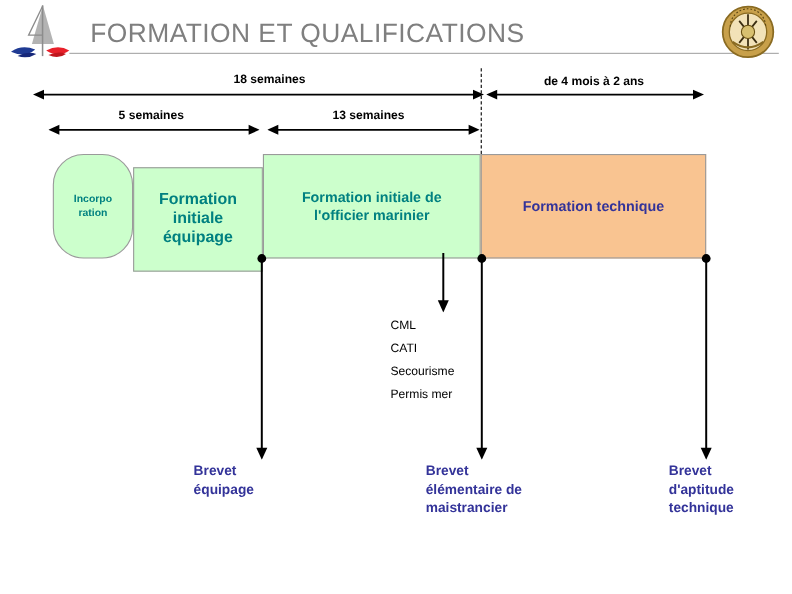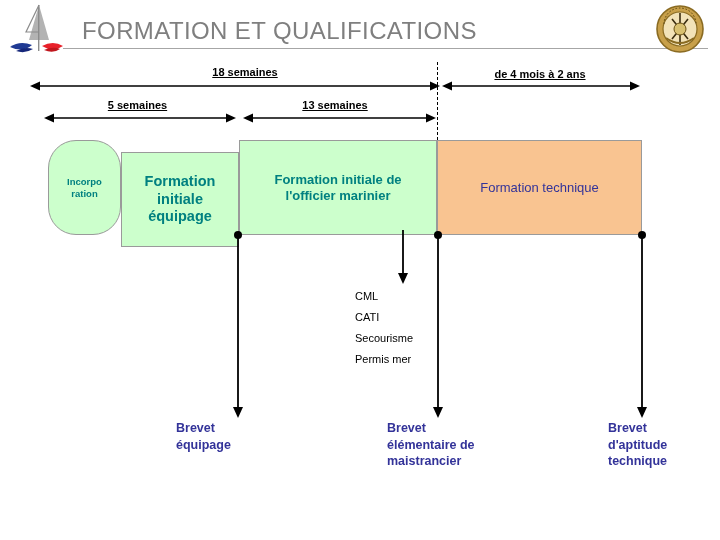--- a/index.html
+++ b/index.html
@@ -22,42 +22,42 @@
     color:#7f7f7f;font-weight:400;white-space:nowrap;
   }
   .title-rule{
     position:absolute;left:63px;top:48px;width:645px;height:0;
     border-top:1px solid #a6a6a6;
   }
 
   
   .mlabel{
     position:absolute;font-size:11px;font-weight:bold;color:#000;
-    white-space:nowrap;text-align:center;text-decoration:underline;
+    white-space:nowrap;text-align:center;
   }
 
   
   .harrow{position:absolute;}
 
   
   .dashed{
     position:absolute;left:437px;top:62px;width:0;height:78px;
     border-left:1px dashed #000;
   }
   .cell{
     position:absolute;top:0;height:95px;
     box-sizing:border-box;
     border:1px solid #9a9a9a;
     display:flex;align-items:center;justify-content:center;
     text-align:center;line-height:1.22;
   }
   .cell.green{background:#ccffcc;}
   .cell.orange{background:#f9c491;}
   .t-teal{color:#008080;font-weight:bold;}
-  .t-navy{color:#333399;font-weight:normal;}
+  .t-navy{color:#333399;font-weight:bold;}
   .fs9{font-size:9.5px;}
   .fs14{font-size:14.5px;}
   .fs13{font-size:13px;}
 
   
   .varrow{position:absolute;}
 
   
   .qlist{position:absolute;left:355px;top:290px;}
   .qlist div{

